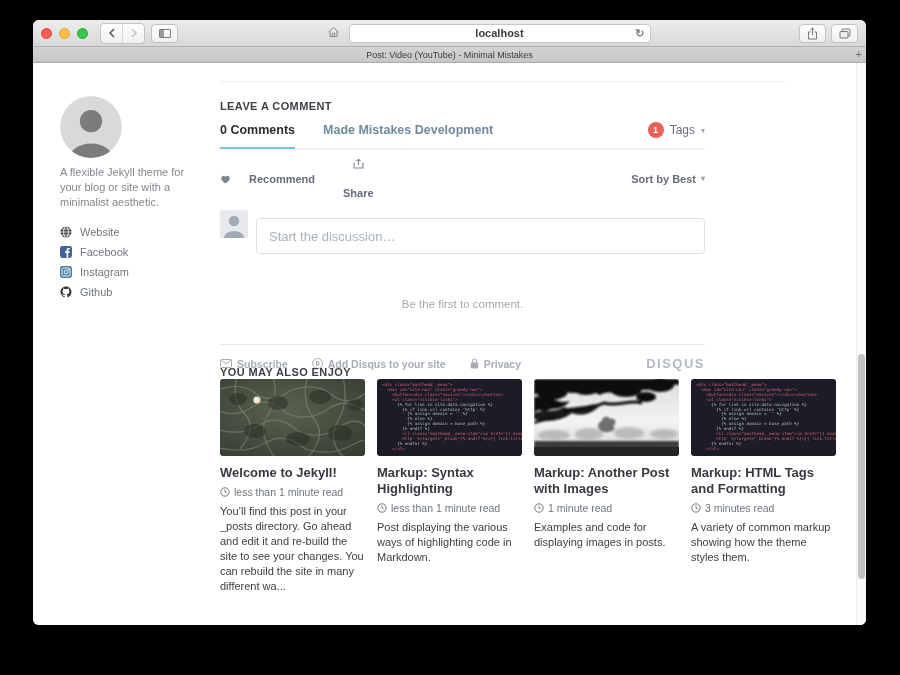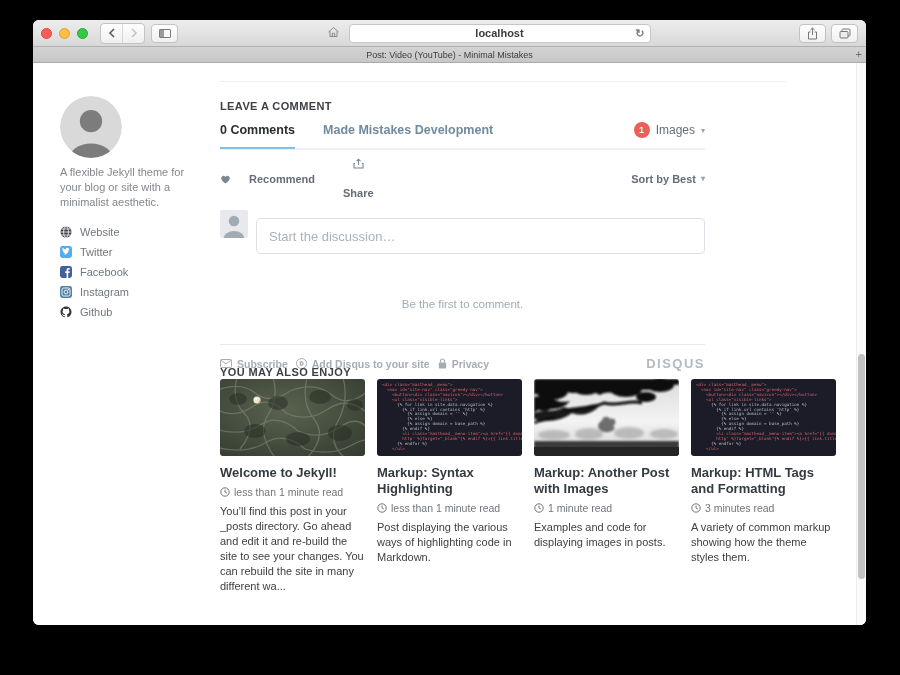--- a/index.html
+++ b/index.html
@@ -63,21 +63,21 @@
   .dq-act{display:flex;align-items:center;gap:18px;cursor:pointer;}
   .dq-share{margin-left:22px;flex-direction:column;}
   .dq-sort{margin-left:auto;display:flex;align-items:center;gap:5px;cursor:pointer;}
   .dq-compose{margin-top:11px;display:flex;gap:8px;}
   .dq-avatar{width:28px;height:28px;border-radius:2px;overflow:hidden;flex:0 0 auto;}
   .dq-input{flex:1;height:36px;box-sizing:border-box;border:1px solid #dcdfe4;border-radius:4px;
             padding:0 12px;font-size:13px;color:#2a2e2e;font-family:"Liberation Sans",sans-serif;outline:none;margin-top:8px;}
   .dq-input::placeholder{color:#a9b2ba;}
   .dq-empty{margin-top:44px;text-align:center;font-size:11.5px;color:#a3abb2;}
   .dq-rule{margin-top:34px;border-top:1px solid #e7e9ee;}
-  .dq-footer{margin-top:11px;display:flex;align-items:center;gap:8px;}
+  .dq-footer{margin-top:11px;display:flex;align-items:center;gap:24px;}
   .dq-flink{display:flex;align-items:center;gap:5px;font-size:10.5px;font-weight:bold;color:#a5adb4;cursor:pointer;}
   .dq-brand{margin-left:auto;font-size:13px;font-weight:bold;letter-spacing:1.5px;color:#b2bac0;cursor:pointer;}
   
   .related{position:absolute;left:187px;top:303px;width:618px;}
   .card-grid{margin-top:1px;display:grid;grid-template-columns:repeat(4,145px);column-gap:12px;}
   .card{min-width:0;}
   .thumb{width:145px;height:77px;border-radius:3px;overflow:hidden;display:block;cursor:pointer;}
   .thumb svg{display:block;}
   .thumb.code{background:#1b1c27;padding:4px 5px;box-sizing:border-box;}
   .cl{font-family:"DejaVu Sans Mono",monospace;font-size:4.2px;line-height:4.9px;white-space:pre;}
@@ -168,27 +168,20 @@
         <div class="plink">
           <svg width="12" height="12" viewBox="0 0 12 12">
               <circle cx="6" cy="6" r="5.5" fill="#3c4045"></circle>
               <ellipse cx="6" cy="6" rx="2.4" ry="5.5" fill="none" stroke="#fff" stroke-width=".8"></ellipse>
               <path d="M.5 6 H11.5 M1.4 3 H10.6 M1.4 9 H10.6" stroke="#fff" stroke-width=".8" fill="none"></path>
             </svg>
           <span>Website</span>
         </div>
         <div class="plink">
           <svg width="12" height="12" viewBox="0 0 12 12">
-              <rect width="12" height="12" rx="2.4" fill="#55acee"></rect>
-              <path d="M3 8.6 C6.6 8.9 8.8 6.1 8.7 3.7 L9.5 2.7 L8.6 3 C9 2.6 9.2 2.3 9.3 1.9 L8.3 2.3 C7.3 1.2 5.7 1.9 5.8 3.3 C4.4 3.3 3.3 2.5 2.6 1.7 C2.1 2.8 2.6 3.7 3.3 4.2 L2.5 4 C2.5 5 3.2 5.7 4.1 6 L3.3 6.1 C3.7 6.9 4.4 7.3 5.3 7.4 C4.6 8 3.9 8.4 3 8.6 Z" fill="#fff"></path>
-            </svg>
-          <span>Twitter</span>
-        </div>
-        <div class="plink">
-          <svg width="12" height="12" viewBox="0 0 12 12">
               <rect width="12" height="12" rx="2.4" fill="#41629e"></rect>
               <path d="M6.6 12 V7 H5.2 V5.3 H6.6 V4 C6.6 2.6 7.4 2 8.6 2 C9.1 2 9.6 2.05 9.8 2.1 V3.6 H8.9 C8.3 3.6 8.2 3.9 8.2 4.3 V5.3 H9.7 L9.5 7 H8.2 V12 Z" fill="#fff"></path>
             </svg>
           <span>Facebook</span>
         </div>
         <div class="plink">
           <svg width="12" height="12" viewBox="0 0 12 12">
               <rect width="12" height="12" rx="2.4" fill="#517fa4"></rect>
               <rect x="2" y="2" width="8" height="8" rx="1.6" fill="none" stroke="#fff" stroke-width=".9"></rect>
               <circle cx="6" cy="6" r="1.9" fill="none" stroke="#fff" stroke-width=".9"></circle>
@@ -206,21 +199,21 @@
     </div>
 
     <div class="disqus">
       <div class="sec-heading">LEAVE A COMMENT</div>
 
       <div class="dq-tabs">
         <span class="dq-count">0 Comments</span>
         <span class="dq-community">Made Mistakes Development</span>
         <span class="dq-login">
           <span class="badge">1</span>
-          <span>Images</span>
+          <span>Tags</span>
           <span class="caret"></span>
         </span>
       </div>
 
       <div class="dq-actions">
         <span class="dq-act">
           <svg width="11" height="10" viewBox="0 0 11 10">
               <path d="M5.5 9.4 C1.4 6.6 .3 4 2 2.4 C3.3 1.2 4.9 2 5.5 3.1 C6.1 2 7.7 1.2 9 2.4 C10.7 4 9.6 6.6 5.5 9.4 Z" fill="#7b8691"></path>
             </svg>
           <span>Recommend</span>

